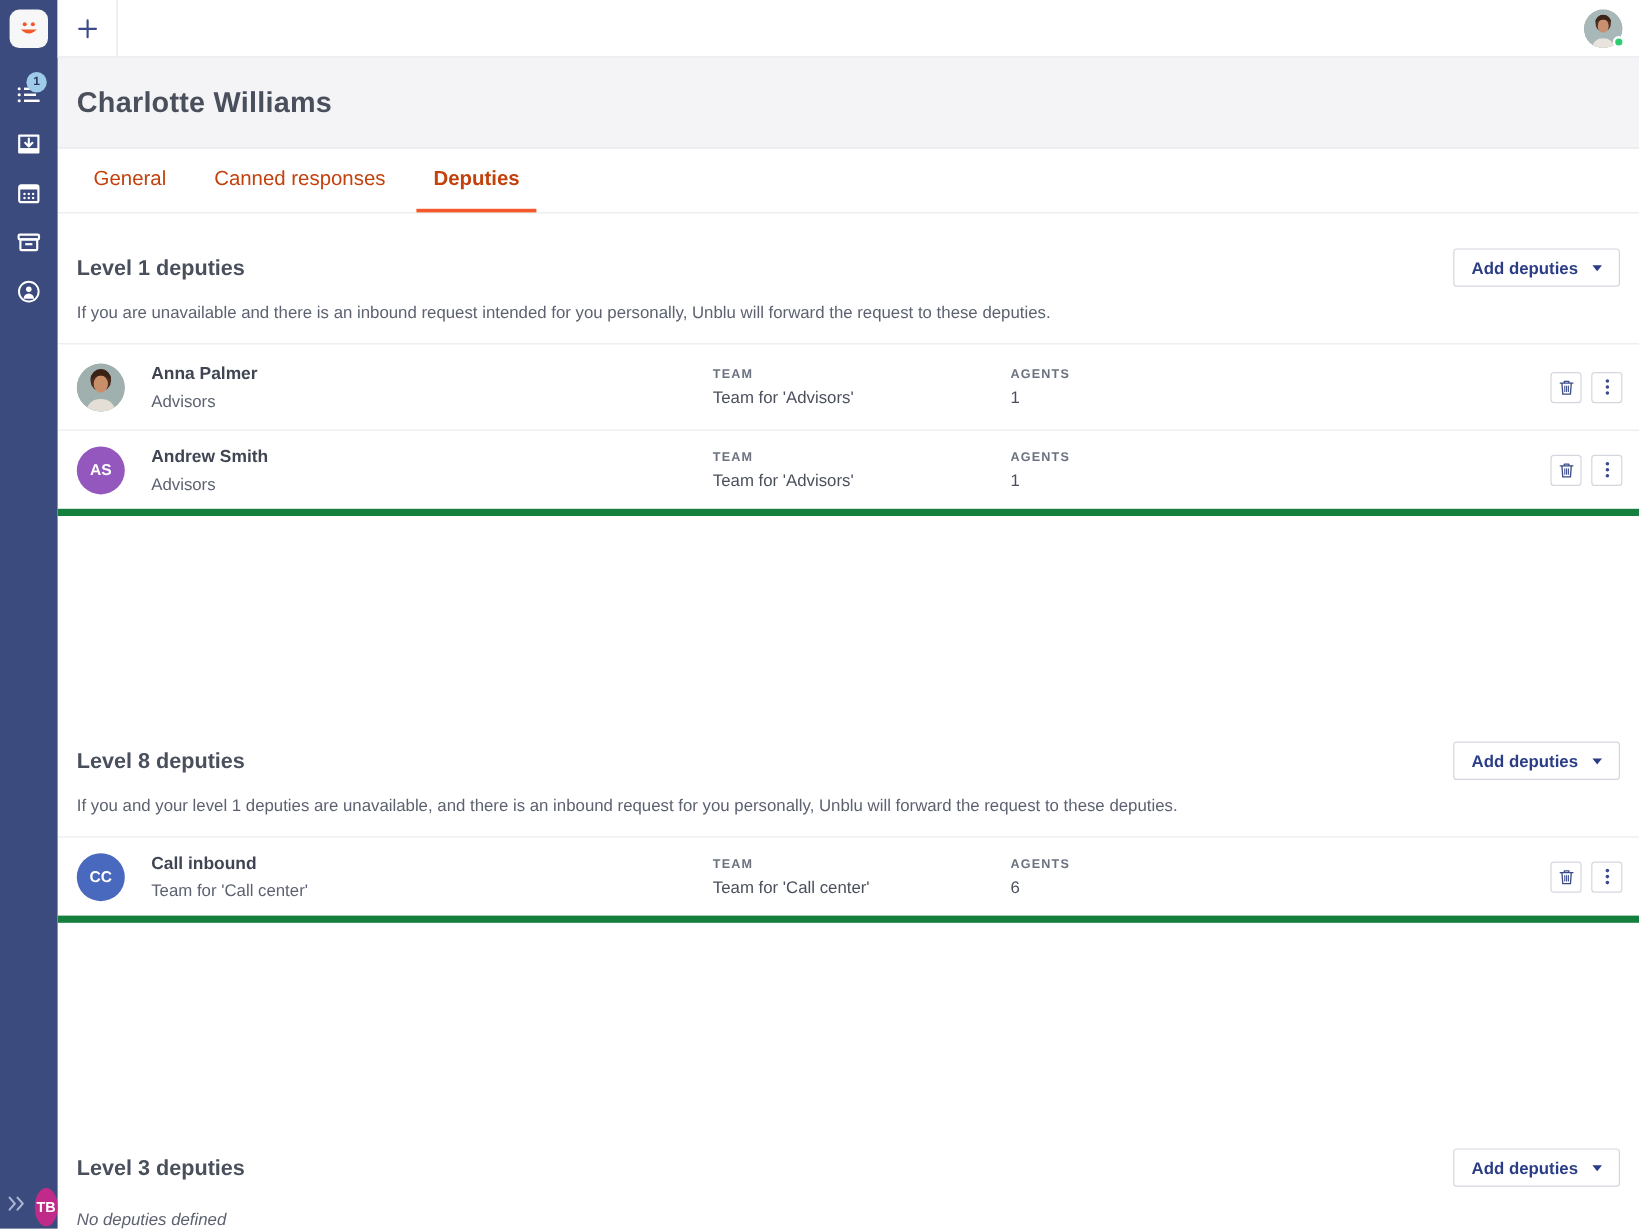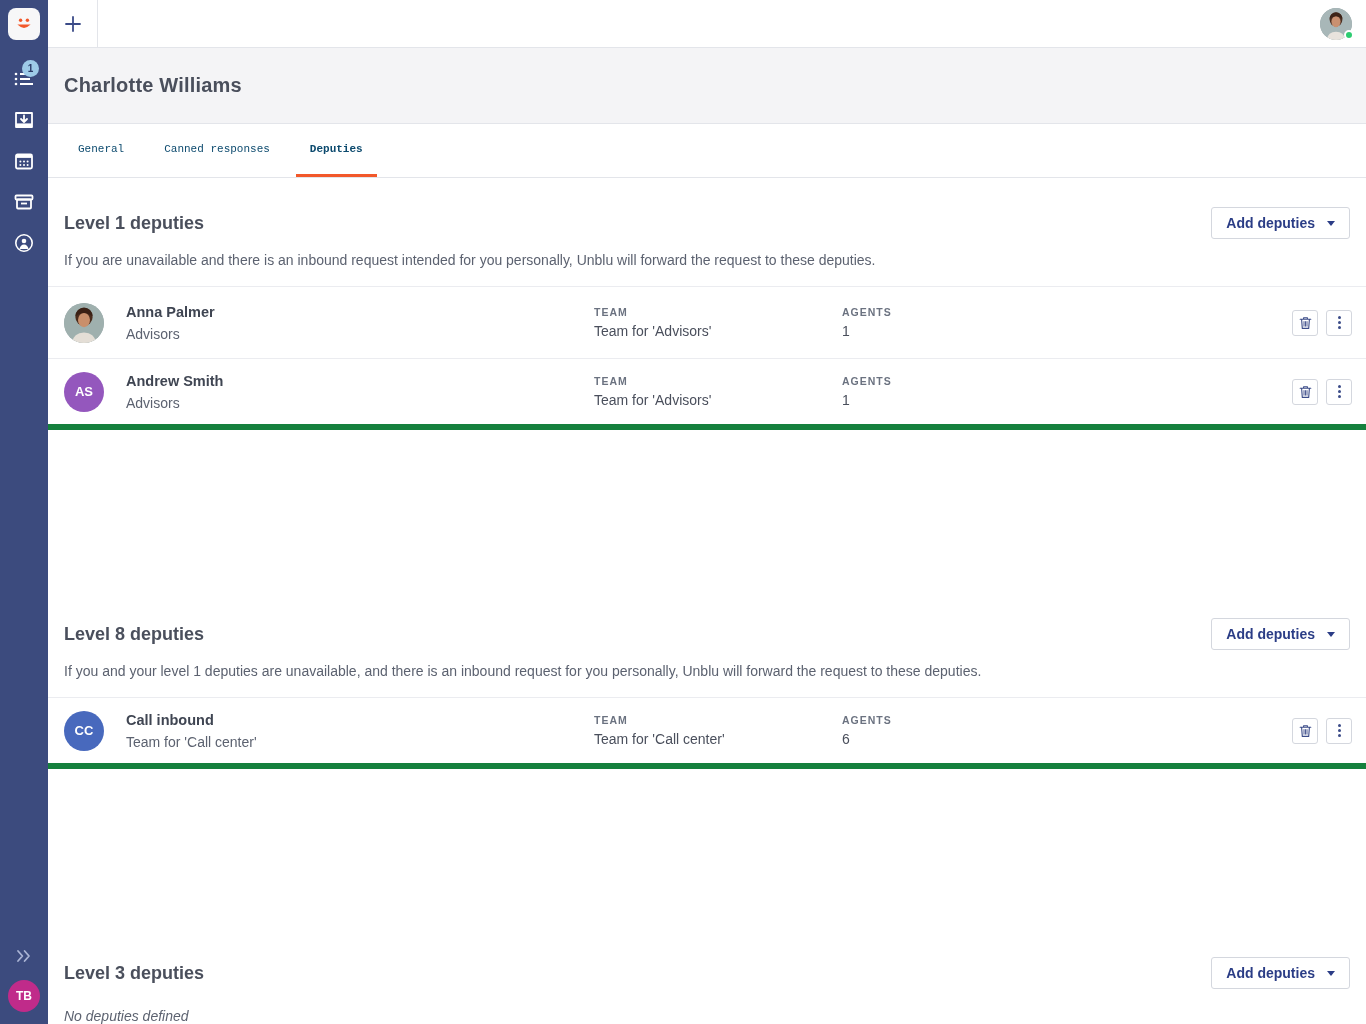--- a/index.html
+++ b/index.html
@@ -38,22 +38,22 @@
   .badge {
     position: absolute; top: 2px; right: 9px;
     min-width: 17px; height: 17px; border-radius: 9px;
     background: #9ecbe8; color: #2b3a66;
     font-size: 10px; font-weight: bold;
     display: flex; align-items: center; justify-content: center;
     padding: 0 4px;
   }
   .sidebar-bottom {
     position: absolute; bottom: 0; left: 0; width: 48px;
-    display: flex; flex-direction: column; align-items: center;
-    padding-bottom: 12px;
+    display: flex; flex-direction: row; align-items: center;
+    padding-bottom: 2px;
   }
   .expand-btn {
     width: 48px; height: 36px;
     display: flex; align-items: center; justify-content: center;
     color: #aab4d4; font-size: 16px; cursor: pointer;
   }
   .user-chip {
     width: 32px; height: 32px; border-radius: 50%;
     background: #c02b8a;
     color: #fff; font-size: 12px; font-weight: bold;
@@ -96,38 +96,37 @@
   
   .page-header {
     background: #f4f4f6;
     border-bottom: 1px solid #e3e5ea;
     height: 76px;
     display: flex; align-items: center;
     padding-left: 16px;
     flex: 0 0 76px;
   }
   .page-title {
-    font-size: 20px; font-weight: bold; color: #4a4f5c;
+    font-size: 24px; font-weight: bold; color: #4a4f5c;
     letter-spacing: 0.2px;
   }
 
   
   .tabs {
     background: #ffffff;
     border-bottom: 1px solid #e3e5ea;
     height: 54px; display: flex; align-items: stretch;
     padding-left: 16px;
     flex: 0 0 54px;
   }
   .tab {
     display: flex; align-items: center;
     padding: 0 14px; margin-right: 12px;
-    font-size: 11px; color: #0c4a6e; cursor: pointer;
+    font-size: 17px; color: #c2410c; cursor: pointer;
     border-bottom: 3px solid transparent;
-    font-family: Liberation Mono, monospace;
   }
   .tab.active { font-weight: bold; border-bottom-color: #f2582a; }
 
   
   .content {
     flex: 1 1 auto; background: #ffffff; overflow: hidden;
     display: flex; flex-direction: column; justify-content: space-between;
   }
 
   .section { padding-top: 24px; }

